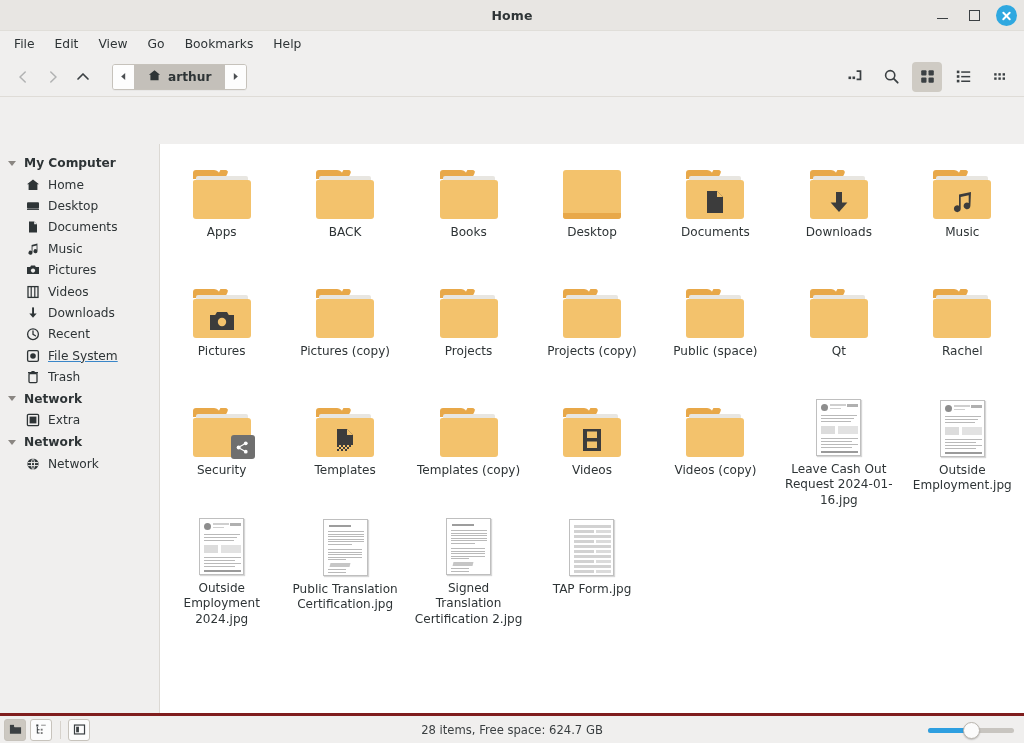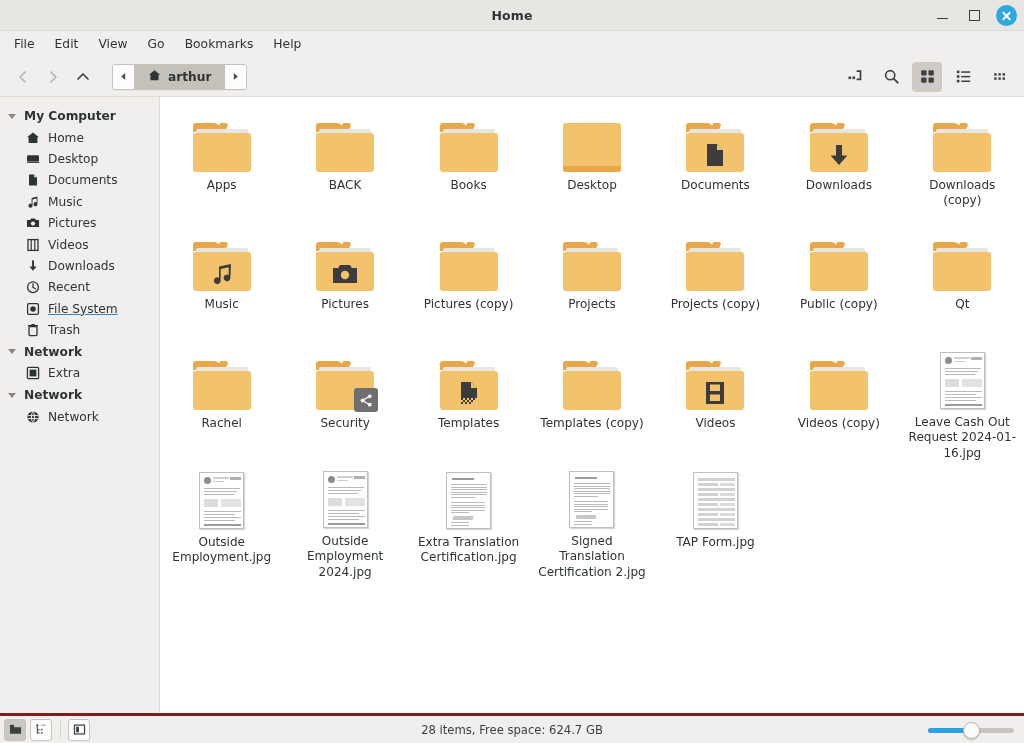--- a/index.html
+++ b/index.html
@@ -54,21 +54,21 @@
   .path-arrow { width: 21px; display:flex; align-items:center; justify-content:center; cursor:pointer; background:#fdfdfd; }
   .path-crumb {
     display:flex; align-items:center; gap:7px; padding: 0 14px; font-size:12.2px; color:#2e3436;
     background:#c4c0ba; font-weight: 600; cursor:pointer;
   }
   .toolbar-spacer { flex: 1 1 auto; }
   .tbtn { width: 30px; height: 30px; display:flex; align-items:center; justify-content:center; border-radius:4px; cursor:pointer; margin-left: 6px; }
   .tbtn.active { background:#cfcbc4; }
 
   
-  .body { flex: 1 1 auto; display:flex; min-height:0; background:#ffffff; }
+  .body { flex: 1 1 auto; display:flex; min-height:0; background:#ffffff;margin-top:47px; }
 
   
   .sidebar {
     width: 160px; flex: 0 0 160px; background:#f0efee; border-right: 1px solid #dcd9d4;
     padding-top: 8px; overflow:hidden; font-size: 12.2px; color:#2e3436;
   }
   .sb-group { display:flex; align-items:center; gap:7px; padding: 4px 6px 4px 8px; font-weight:bold; cursor:pointer; }
   .sb-group .tri { width:0;height:0; border-left:4.5px solid transparent; border-right:4.5px solid transparent; border-top:5.5px solid #8a8682; margin-right:1px; }
   .sb-item { display:flex; align-items:center; gap:8px; padding: 3.2px 6px 3.2px 25px; cursor:pointer; }
   .sb-item .ico { width:15px; height:15px; display:flex; align-items:center; justify-content:center; flex:0 0 15px; }
@@ -474,30 +474,20 @@
               </div>
             </div>
             <div class="label">Downloads</div>
           </div>
           <div class="cell">
             <div class="thumb">
               <div class="folder">
                 <div class="tab"></div>
                 <div class="paper"></div>
                 <div class="front"></div>
-              </div>
-            </div>
-            <div class="label">Downloads (copy)</div>
-          </div>
-          <div class="cell">
-            <div class="thumb">
-              <div class="folder">
-                <div class="tab"></div>
-                <div class="paper"></div>
-                <div class="front"></div>
                 <div class="glyph">
                   <svg width="24" height="24" viewBox="0 0 24 24">
                     <path d="M21 2L9 4.6v11.2a3.4 3.4 0 101.7 2.9V7l8-1.7v7.6a3.4 3.4 0 101.7 2.9z" fill="#3c3c3c"></path>
                   </svg>
                 </div>
               </div>
             </div>
             <div class="label">Music</div>
           </div>
           <div class="cell">
@@ -547,21 +537,21 @@
             <div class="label">Projects (copy)</div>
           </div>
           <div class="cell">
             <div class="thumb">
               <div class="folder">
                 <div class="tab"></div>
                 <div class="paper"></div>
                 <div class="front"></div>
               </div>
             </div>
-            <div class="label">Public (copy)</div>
+            <div class="label">Public (space)</div>
           </div>
           <div class="cell">
             <div class="thumb">
               <div class="folder">
                 <div class="tab"></div>
                 <div class="paper"></div>
                 <div class="front"></div>
               </div>
             </div>
             <div class="label">Qt</div>
@@ -735,21 +725,21 @@
                 <div class="ln" style="top:29px;width:34px"></div>
                 <div class="ln" style="top:31.6px;width:34px"></div>
                 <div class="ln" style="top:34.2px;width:34px"></div>
                 <div class="ln" style="top:36.8px;width:34px"></div>
                 <div class="ln" style="top:39.4px;width:18px"></div>
                 <div class="blk" style="left:6px;top:43px;width:20px;height:4px;background:#c6c6c6;transform:skewX(-14deg)"></div>
                 <div class="ln" style="top:49px;width:18px"></div>
                 <div class="ln" style="top:51.6px;width:18px"></div>
               </div>
             </div>
-            <div class="label">Extra Translation Certification.jpg</div>
+            <div class="label">Public Translation Certification.jpg</div>
           </div>
           <div class="cell">
             <div class="thumb">
               <div class="doc">
                 <div class="blk" style="left:5px;top:5px;width:22px;height:2px;background:#9d9d9d"></div>
                 <div class="ln" style="top:11px;width:36px"></div>
                 <div class="ln" style="top:13.6px;width:36px"></div>
                 <div class="ln" style="top:16.2px;width:36px"></div>
                 <div class="ln" style="top:18.8px;width:36px"></div>
                 <div class="ln" style="top:21.4px;width:36px"></div>

